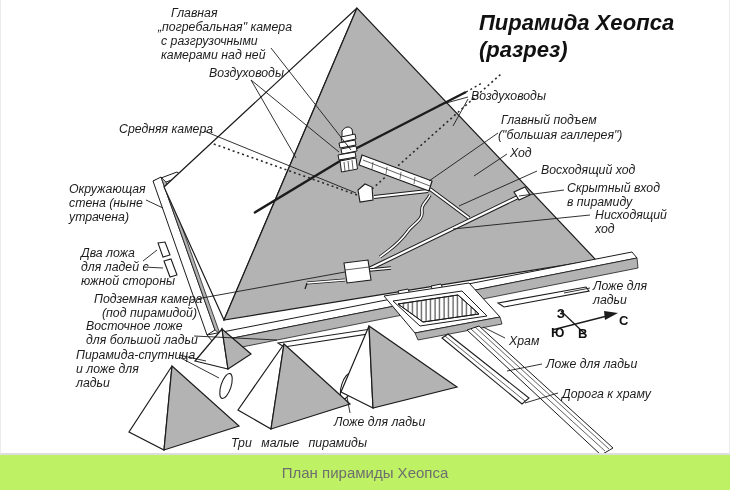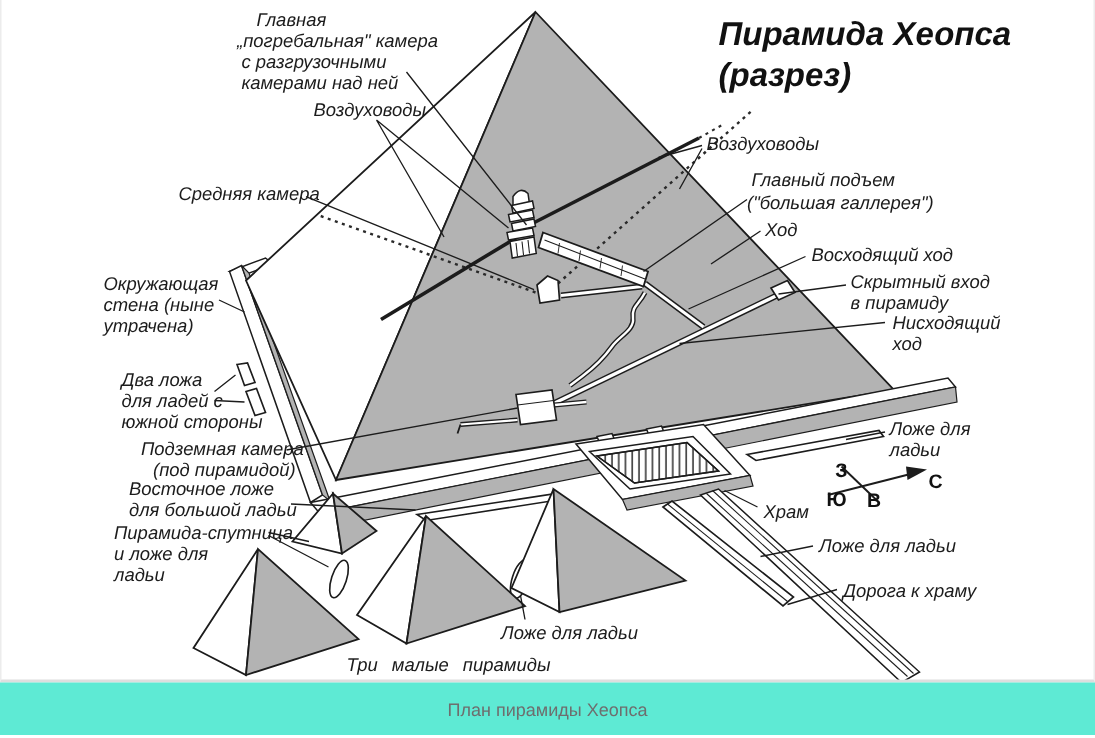--- a/index.html
+++ b/index.html
@@ -1,18 +1,18 @@
 <!DOCTYPE html>
 <html><head>
 <meta charset="utf-8">
 <style>
   html,body{margin:0;padding:0;background:#fff;}
   body{width:730px;height:492px;font-family:"Liberation Sans",sans-serif;position:relative;}
   .figure{width:730px;height:455px;background:#fff;border-left:1px solid #ececec;border-right:1px solid #ececec;border-bottom:2px solid #dedede;box-sizing:border-box;overflow:hidden;}
-  .caption{width:730px;height:35px;display:flex;align-items:center;justify-content:center;color:#6e6e6e;font-size:12px;background:#5eead4;}
+  .caption{width:730px;height:35px;display:flex;align-items:center;justify-content:center;color:#6e6e6e;font-size:15px;background:#bef264;}
   svg{display:block;}
   .lbl{font-size:12.3px;font-style:italic;fill:#1c1c1c;}
   .ttl{font-size:22px;font-weight:bold;font-style:italic;fill:#111;}
   .cmp{font-size:13px;font-weight:bold;fill:#111;}
   .three{word-spacing:6px;}
 </style>
 </head>
 <body>
 
 <div class="figure">

